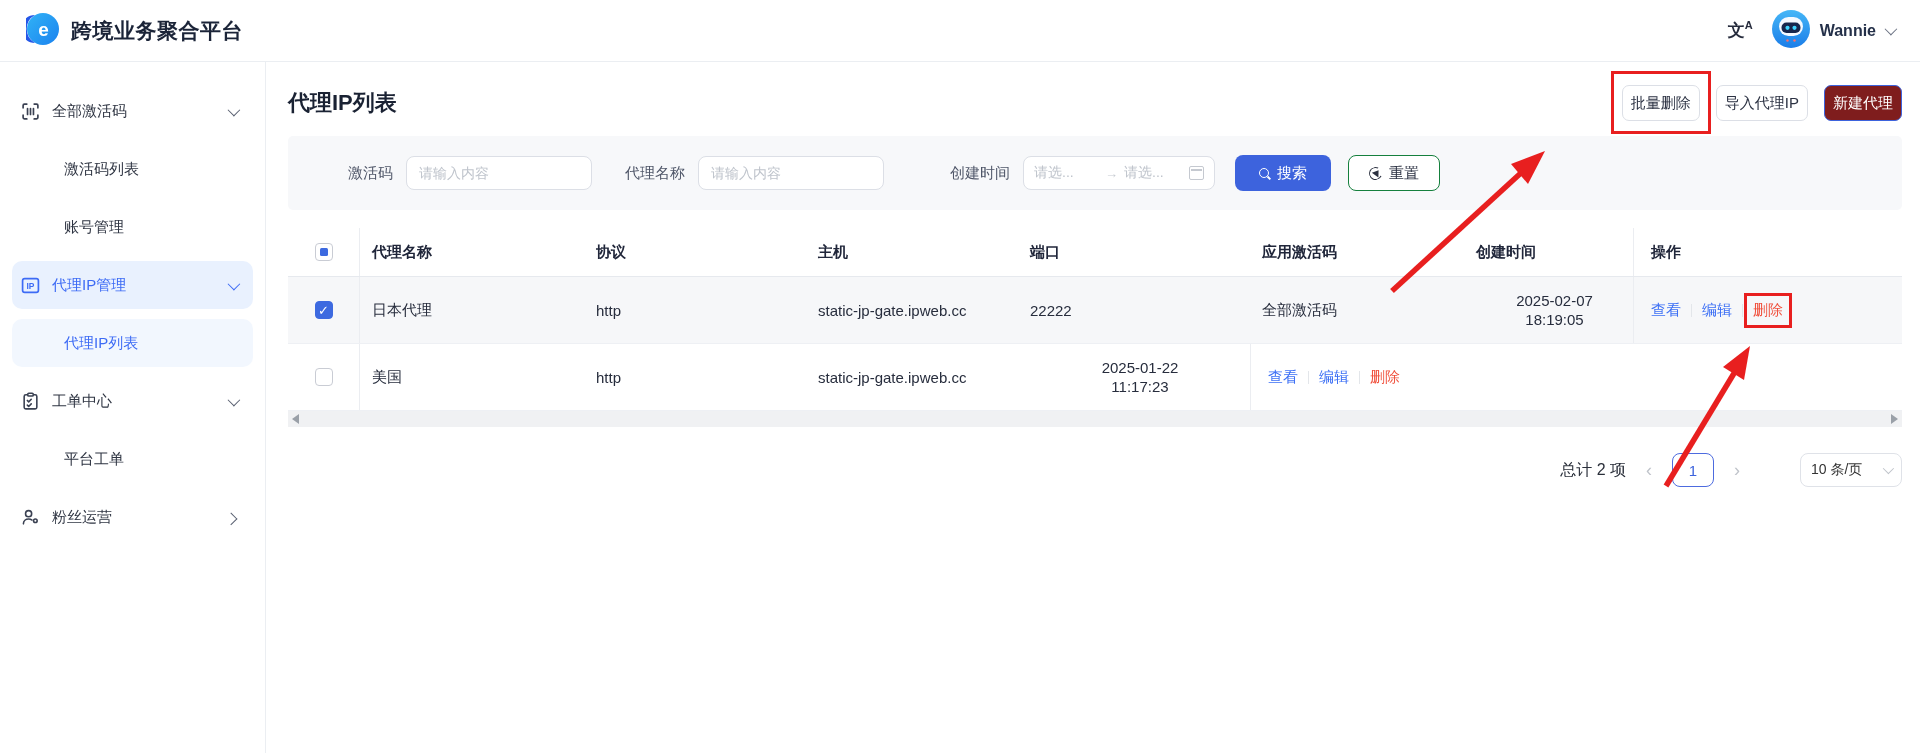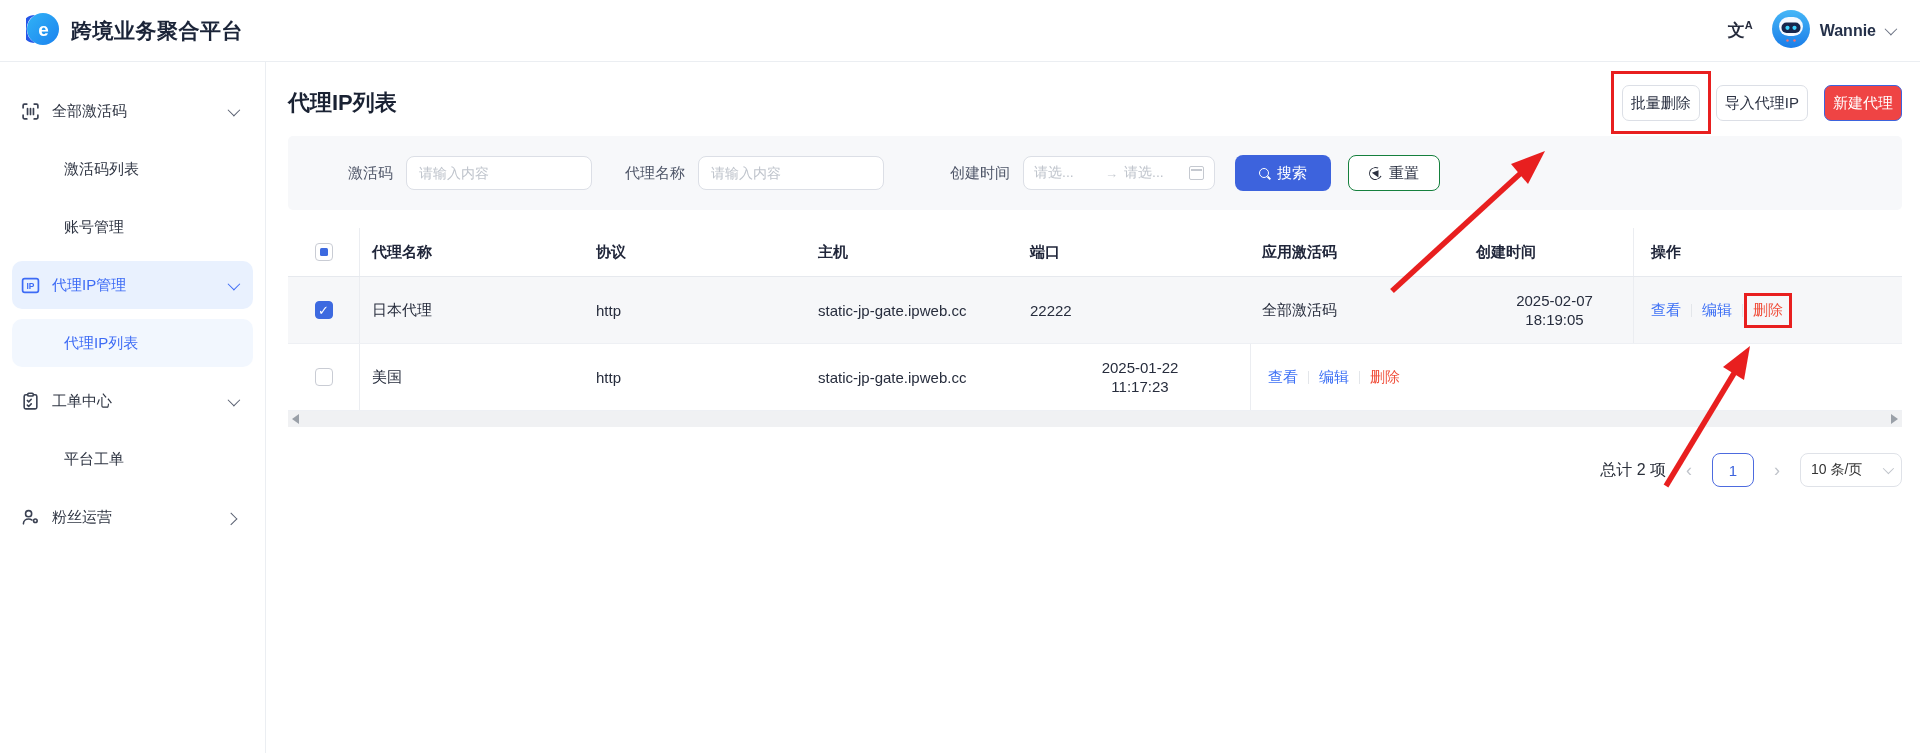--- a/index.html
+++ b/index.html
@@ -37,21 +37,21 @@
   .side-item.active-child{background:#f2f7fe;color:#3d6bf5;}
 
   
   .main{position:absolute;left:266px;top:62px;right:0;bottom:0;padding:0 18px 0 22px;box-sizing:border-box;}
   .page-head{margin-top:22px;height:38px;display:flex;align-items:center;justify-content:space-between;}
   .page-title{font-size:22px;font-weight:600;color:#1a2233;}
   .head-btns{display:flex;align-items:center;gap:16px;}
   .btn{height:36px;border-radius:7px;border:1px solid #dcdfe6;background:#fff;color:#2b3142;
        font-size:15px;padding:0 8px;display:inline-flex;align-items:center;justify-content:center;
        cursor:pointer;box-sizing:border-box;font-family:inherit;}
-  .btn.primary{background:#ef4444;border-color:#3d63dd;color:#fff;}
+  .btn.primary{background:#7f1d1d;border-color:#3d63dd;color:#fff;}
   .annot-wrap{position:relative;display:inline-flex;}
   .annot-frame{position:absolute;border:3.5px solid #e81f1f;pointer-events:none;z-index:40;}
   .annot-frame.b1{left:-11px;top:-14px;right:-11px;bottom:-13px;}
   .annot-frame.b2{left:-9px;top:-8px;right:-9px;bottom:-8px;}
 
   
   .filter-bar{margin-top:14px;height:74px;background:#f7f8fa;border-radius:5px;
               display:flex;align-items:center;padding-left:60px;box-sizing:border-box;}
   .f-label{font-size:15px;color:#4f5668;margin-right:13px;white-space:nowrap;}
   .f-input{width:186px;height:34px;border:1px solid #dcdfe6;border-radius:8px;background:#fff;
@@ -103,21 +103,21 @@
   .tri.left{border-width:5px 7px 5px 0;border-color:transparent #9aa0a8 transparent transparent;}
   .tri.right{border-width:5px 0 5px 7px;border-color:transparent transparent transparent #9aa0a8;}
 
   
   .pager{margin-top:26px;display:flex;align-items:center;justify-content:flex-end;gap:18px;height:34px;}
   .total{font-size:16px;color:#2a2f3a;}
   .pg-arrow{font-size:18px;color:#bfc3ca;cursor:pointer;line-height:1;padding:0 2px;}
   .pg-num{width:42px;height:34px;border:1px solid #4d6bdf;border-radius:8px;color:#3d63dd;font-size:15px;
           display:flex;align-items:center;justify-content:center;background:#fff;cursor:pointer;box-sizing:border-box;}
   .pg-size{width:102px;height:34px;border:1px solid #dfe2e8;border-radius:8px;background:#fff;font-size:14px;color:#333;
-           display:flex;align-items:center;justify-content:space-between;padding:0 10px;cursor:pointer;box-sizing:border-box;}
+           display:flex;align-items:center;justify-content:space-between;padding:0 10px;cursor:pointer;box-sizing:border-box;margin-left:40px;}
   .pg-size .s-caret{width:7px;height:7px;border-right:1.5px solid #bfc3ca;border-bottom:1.5px solid #bfc3ca;
                     transform:rotate(45deg) translateY(-2px);}
 
   
   .overlay{position:absolute;inset:0;pointer-events:none;z-index:50;}
 </style>
 </head>
 <body>
 
 <div class="app">

